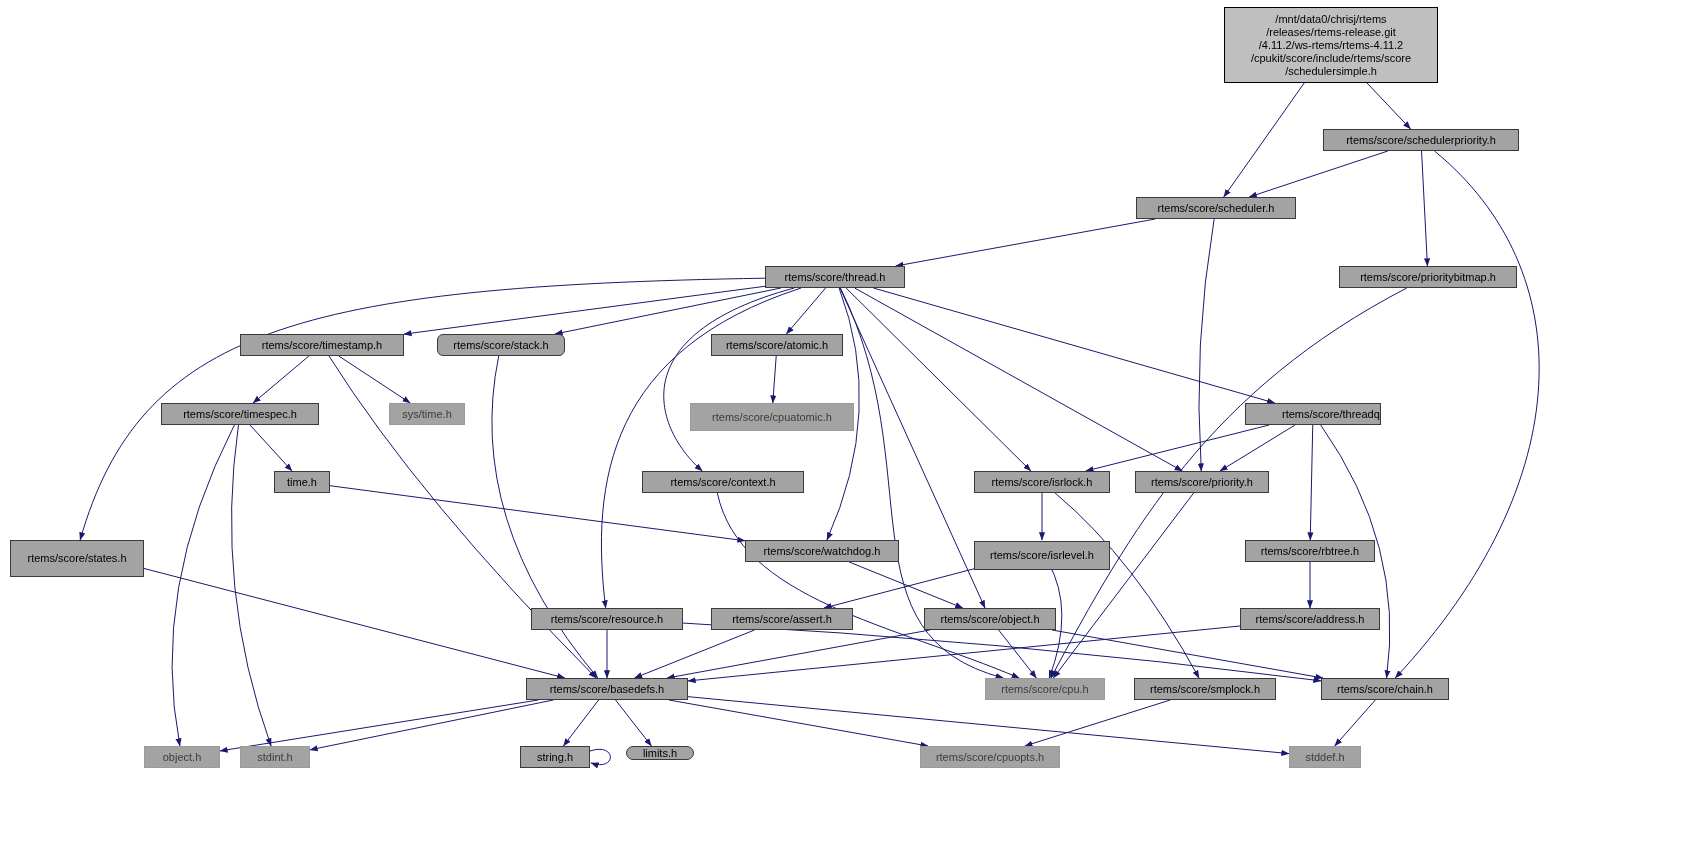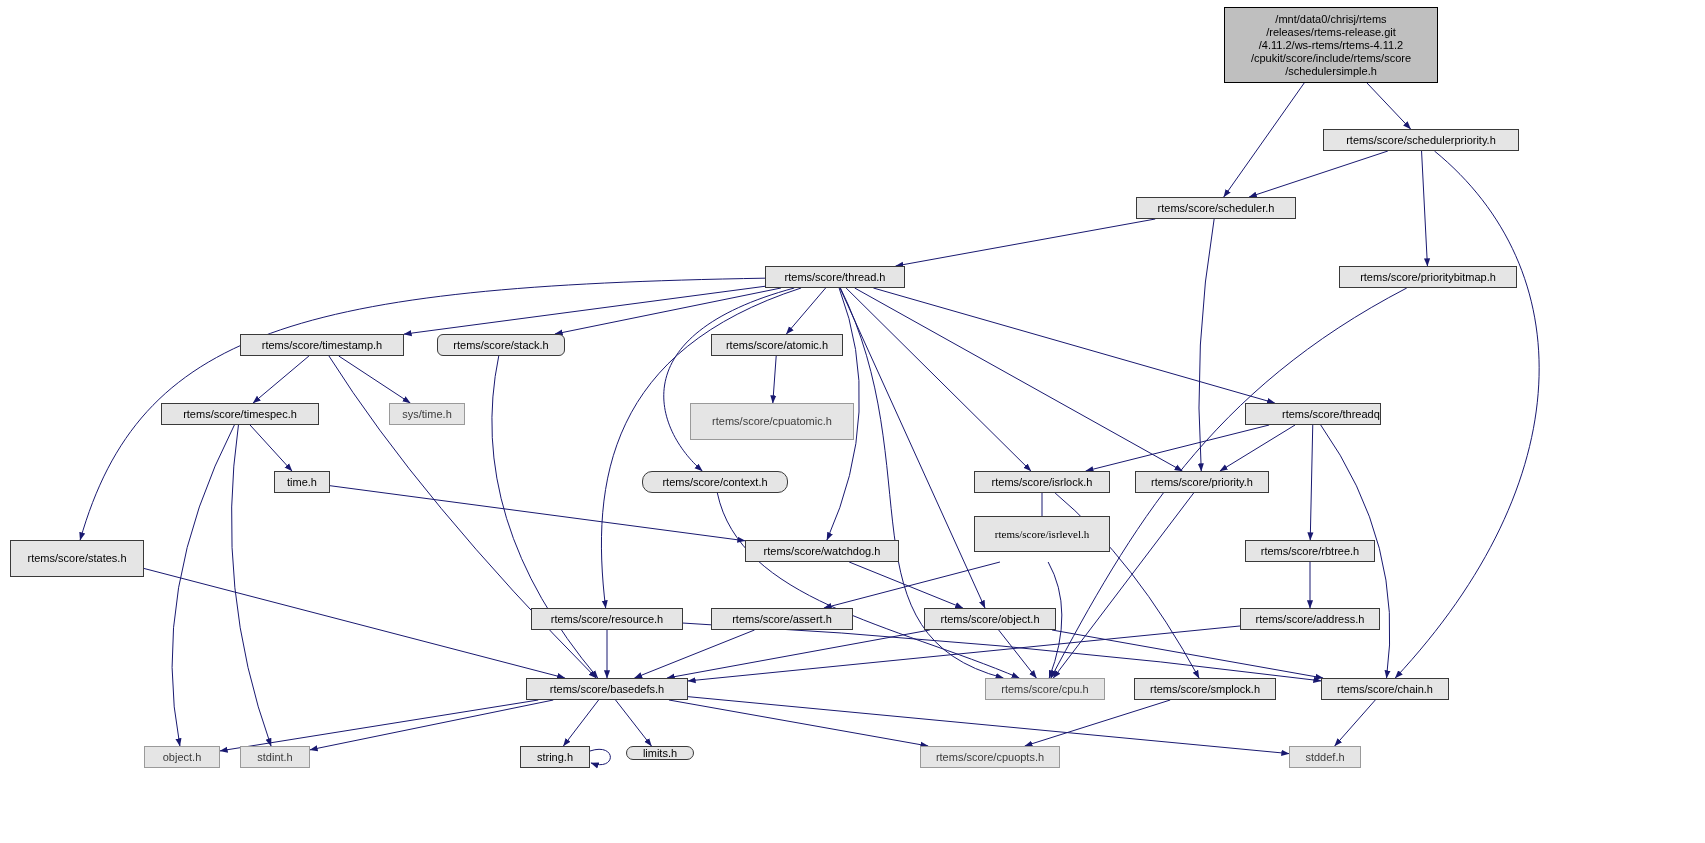--- a/index.html
+++ b/index.html
@@ -16,21 +16,21 @@
   .edge { fill: none; stroke: var(--edge-color, #191970); stroke-width: 1; }
   .node {
     position: absolute;
     display: flex;
     align-items: center;
     justify-content: center;
     text-align: center;
     font-size: 11px;
     line-height: 13px;
     color: #000000;
-    background: #e5e5e5;
+    background: #a3a3a3;
     border: 1px solid var(--node-border, #3a3a3a);
     white-space: pre-line;
     padding: 0 2px;
     overflow: hidden;
   }
   .node.external { border-color: var(--ext-border, #9a9a9a); color: #3c3c3c; }
   .node.current  { background: var(--current-fill, #bfbfbf); border-color: #000000; }
 </style>
 </head>
 <body>
@@ -109,29 +109,29 @@
 /schedulersimple.h</div>
       <div class="node internal" style="left: 1323px; top: 129px; width: 196px; height: 22px;">rtems/score/schedulerpriority.h</div>
       <div class="node internal" style="left: 1136px; top: 197px; width: 160px; height: 22px;">rtems/score/scheduler.h</div>
       <div class="node internal" style="left: 1339px; top: 266px; width: 178px; height: 22px;">rtems/score/prioritybitmap.h</div>
       <div class="node internal" style="left: 765px; top: 266px; width: 140px; height: 22px;">rtems/score/thread.h</div>
       <div class="node internal" style="left: 240px; top: 334px; width: 164px; height: 22px;">rtems/score/timestamp.h</div>
       <div class="node internal" style="left: 437px; top: 334px; width: 128px; height: 22px; border-radius: 6px;">rtems/score/stack.h</div>
       <div class="node internal" style="left: 711px; top: 334px; width: 132px; height: 22px;">rtems/score/atomic.h</div>
       <div class="node internal" style="left: 161px; top: 403px; width: 158px; height: 22px;">rtems/score/timespec.h</div>
       <div class="node external" style="left: 389px; top: 403px; width: 76px; height: 22px;">sys/time.h</div>
-      <div class="node external" style="left: 690px; top: 403px; width: 164px; height: 37px;">rtems/score/cpuatomic.h</div>
+      <div class="node external" style="left: 690px; top: 403px; width: 164px; height: 28px;">rtems/score/cpuatomic.h</div>
       <div class="node internal" style="left: 1245px; top: 403px; width: 136px; height: 22px; padding-left: 47px;">rtems/score/threadq.h</div>
       <div class="node internal" style="left: 274px; top: 471px; width: 56px; height: 22px;">time.h</div>
-      <div class="node internal" style="left: 642px; top: 471px; width: 146px; height: 22px; border-radius: 10px;">rtems/score/context.h</div>
+      <div class="node internal" style="left: 642px; top: 471px; width: 162px; height: 22px;">rtems/score/context.h</div>
       <div class="node internal" style="left: 974px; top: 471px; width: 136px; height: 22px;">rtems/score/isrlock.h</div>
       <div class="node internal" style="left: 1135px; top: 471px; width: 134px; height: 22px;">rtems/score/priority.h</div>
       <div class="node internal" style="left: 10px; top: 540px; width: 134px; height: 37px;">rtems/score/states.h</div>
       <div class="node internal" style="left: 745px; top: 540px; width: 154px; height: 22px;">rtems/score/watchdog.h</div>
-      <div class="node internal" style="left: 974px; top: 516px; width: 136px; height: 36px; font-family: Liberation Serif, serif;">rtems/score/isrlevel.h</div>
+      <div class="node internal" style="left: 974px; top: 541px; width: 136px; height: 29px;">rtems/score/isrlevel.h</div>
       <div class="node internal" style="left: 1245px; top: 540px; width: 130px; height: 22px;">rtems/score/rbtree.h</div>
       <div class="node internal" style="left: 531px; top: 608px; width: 152px; height: 22px;">rtems/score/resource.h</div>
       <div class="node internal" style="left: 711px; top: 608px; width: 142px; height: 22px;">rtems/score/assert.h</div>
       <div class="node internal" style="left: 924px; top: 608px; width: 132px; height: 22px;">rtems/score/object.h</div>
       <div class="node internal" style="left: 1240px; top: 608px; width: 140px; height: 22px;">rtems/score/address.h</div>
       <div class="node internal" style="left: 526px; top: 678px; width: 162px; height: 22px;">rtems/score/basedefs.h</div>
       <div class="node external" style="left: 985px; top: 678px; width: 120px; height: 22px;">rtems/score/cpu.h</div>
       <div class="node internal" style="left: 1134px; top: 678px; width: 142px; height: 22px;">rtems/score/smplock.h</div>
       <div class="node internal" style="left: 1321px; top: 678px; width: 128px; height: 22px;">rtems/score/chain.h</div>
       <div class="node external" style="left: 144px; top: 746px; width: 76px; height: 22px;">object.h</div>

